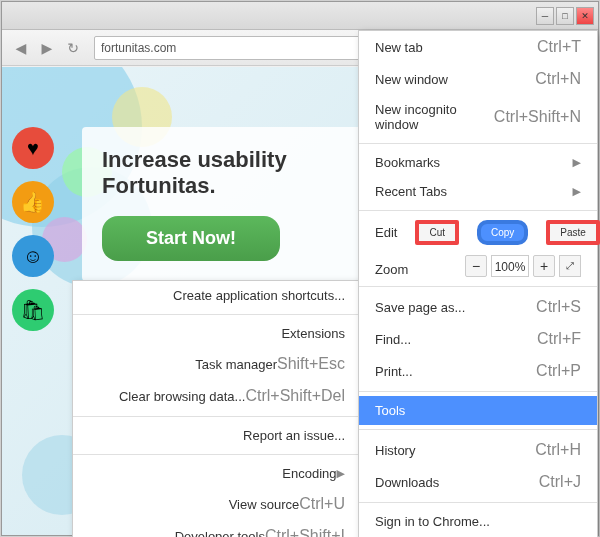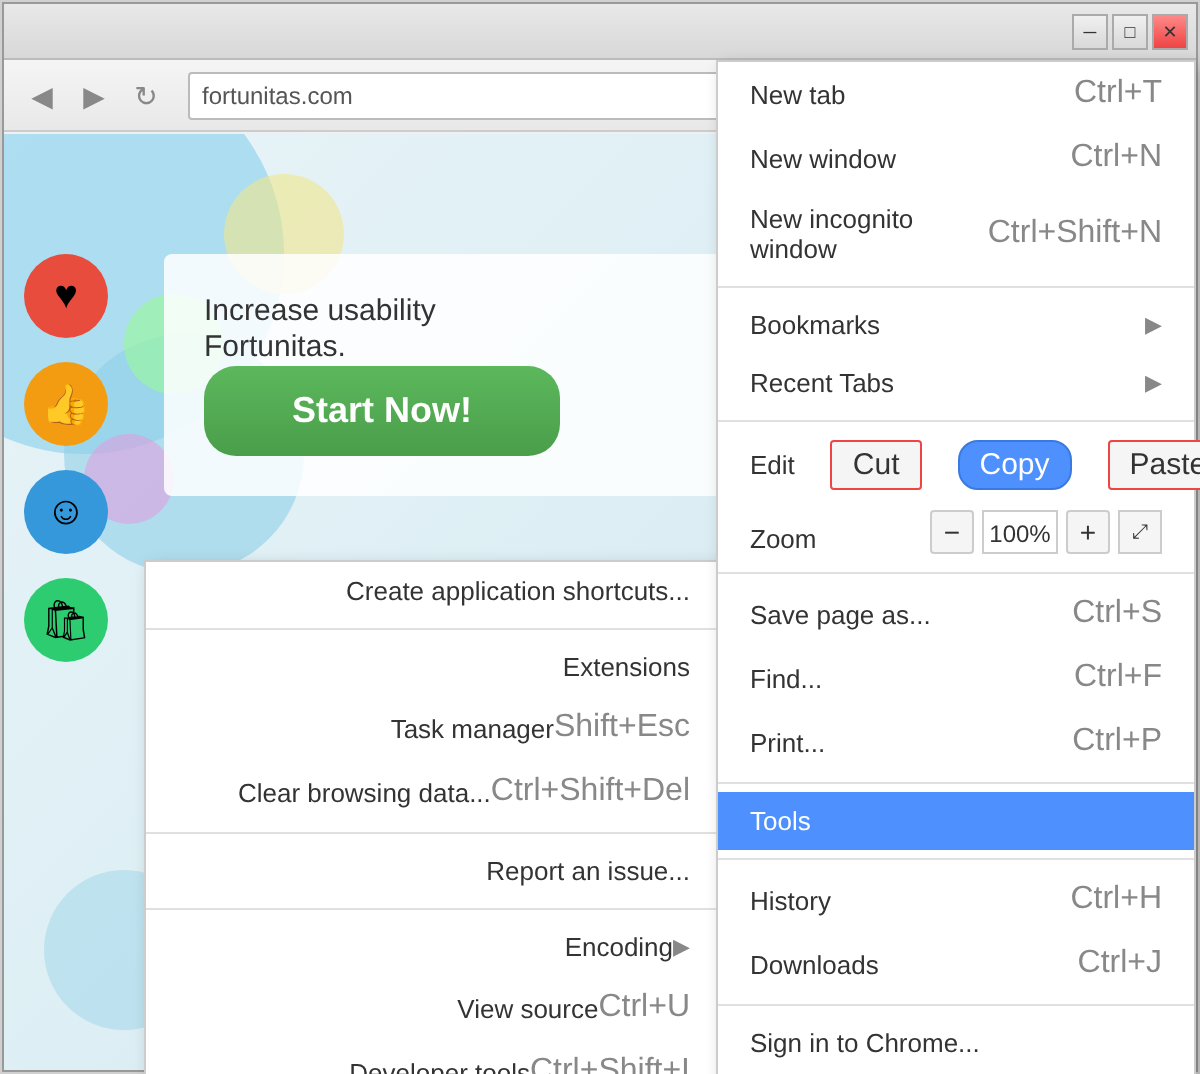--- a/index.html
+++ b/index.html
@@ -133,25 +133,25 @@
     .ad-block {
       position: absolute;
       top: 60px;
       left: 80px;
       width: 290px;
       background: rgba(255,255,255,0.85);
       padding: 20px;
       border-radius: 4px;
     }
     .ad-heading {
-      font-size: 15px;
-      font-weight: normal;
+      font-size: 22px;
+      font-weight: bold;
       color: #333;
       line-height: 1.2;
-      margin-bottom: 0;
+      margin-bottom: 16px;
     }
     .start-btn {
       background: linear-gradient(to bottom, #5cb85c, #4a9e4a);
       color: white;
       border: none;
       border-radius: 16px;
       padding: 12px 30px;
       font-size: 18px;
       font-weight: bold;
       cursor: pointer;
@@ -294,23 +294,23 @@
     
     .edit-row {
       padding: 5px 16px;
       display: flex;
       align-items: center;
       gap: 18px;
     }
     .edit-label { flex: 1; font-size: 13px; color: #333; }
     .edit-btn {
       padding: 3px 10px;
-      border: 1px solid #ef4444;
+      border: 4px solid #ef4444;
       background: #f5f5f5;
-      font-size: 15px;
+      font-size: 10px;
       cursor: pointer;
       border-radius: 2px;
       color: #333;
     }
     .edit-btn.copy-btn {
       background: #4d90fe;
       color: white;
       border-color: #3a7ae0;
       border-radius: 10px;
     }

